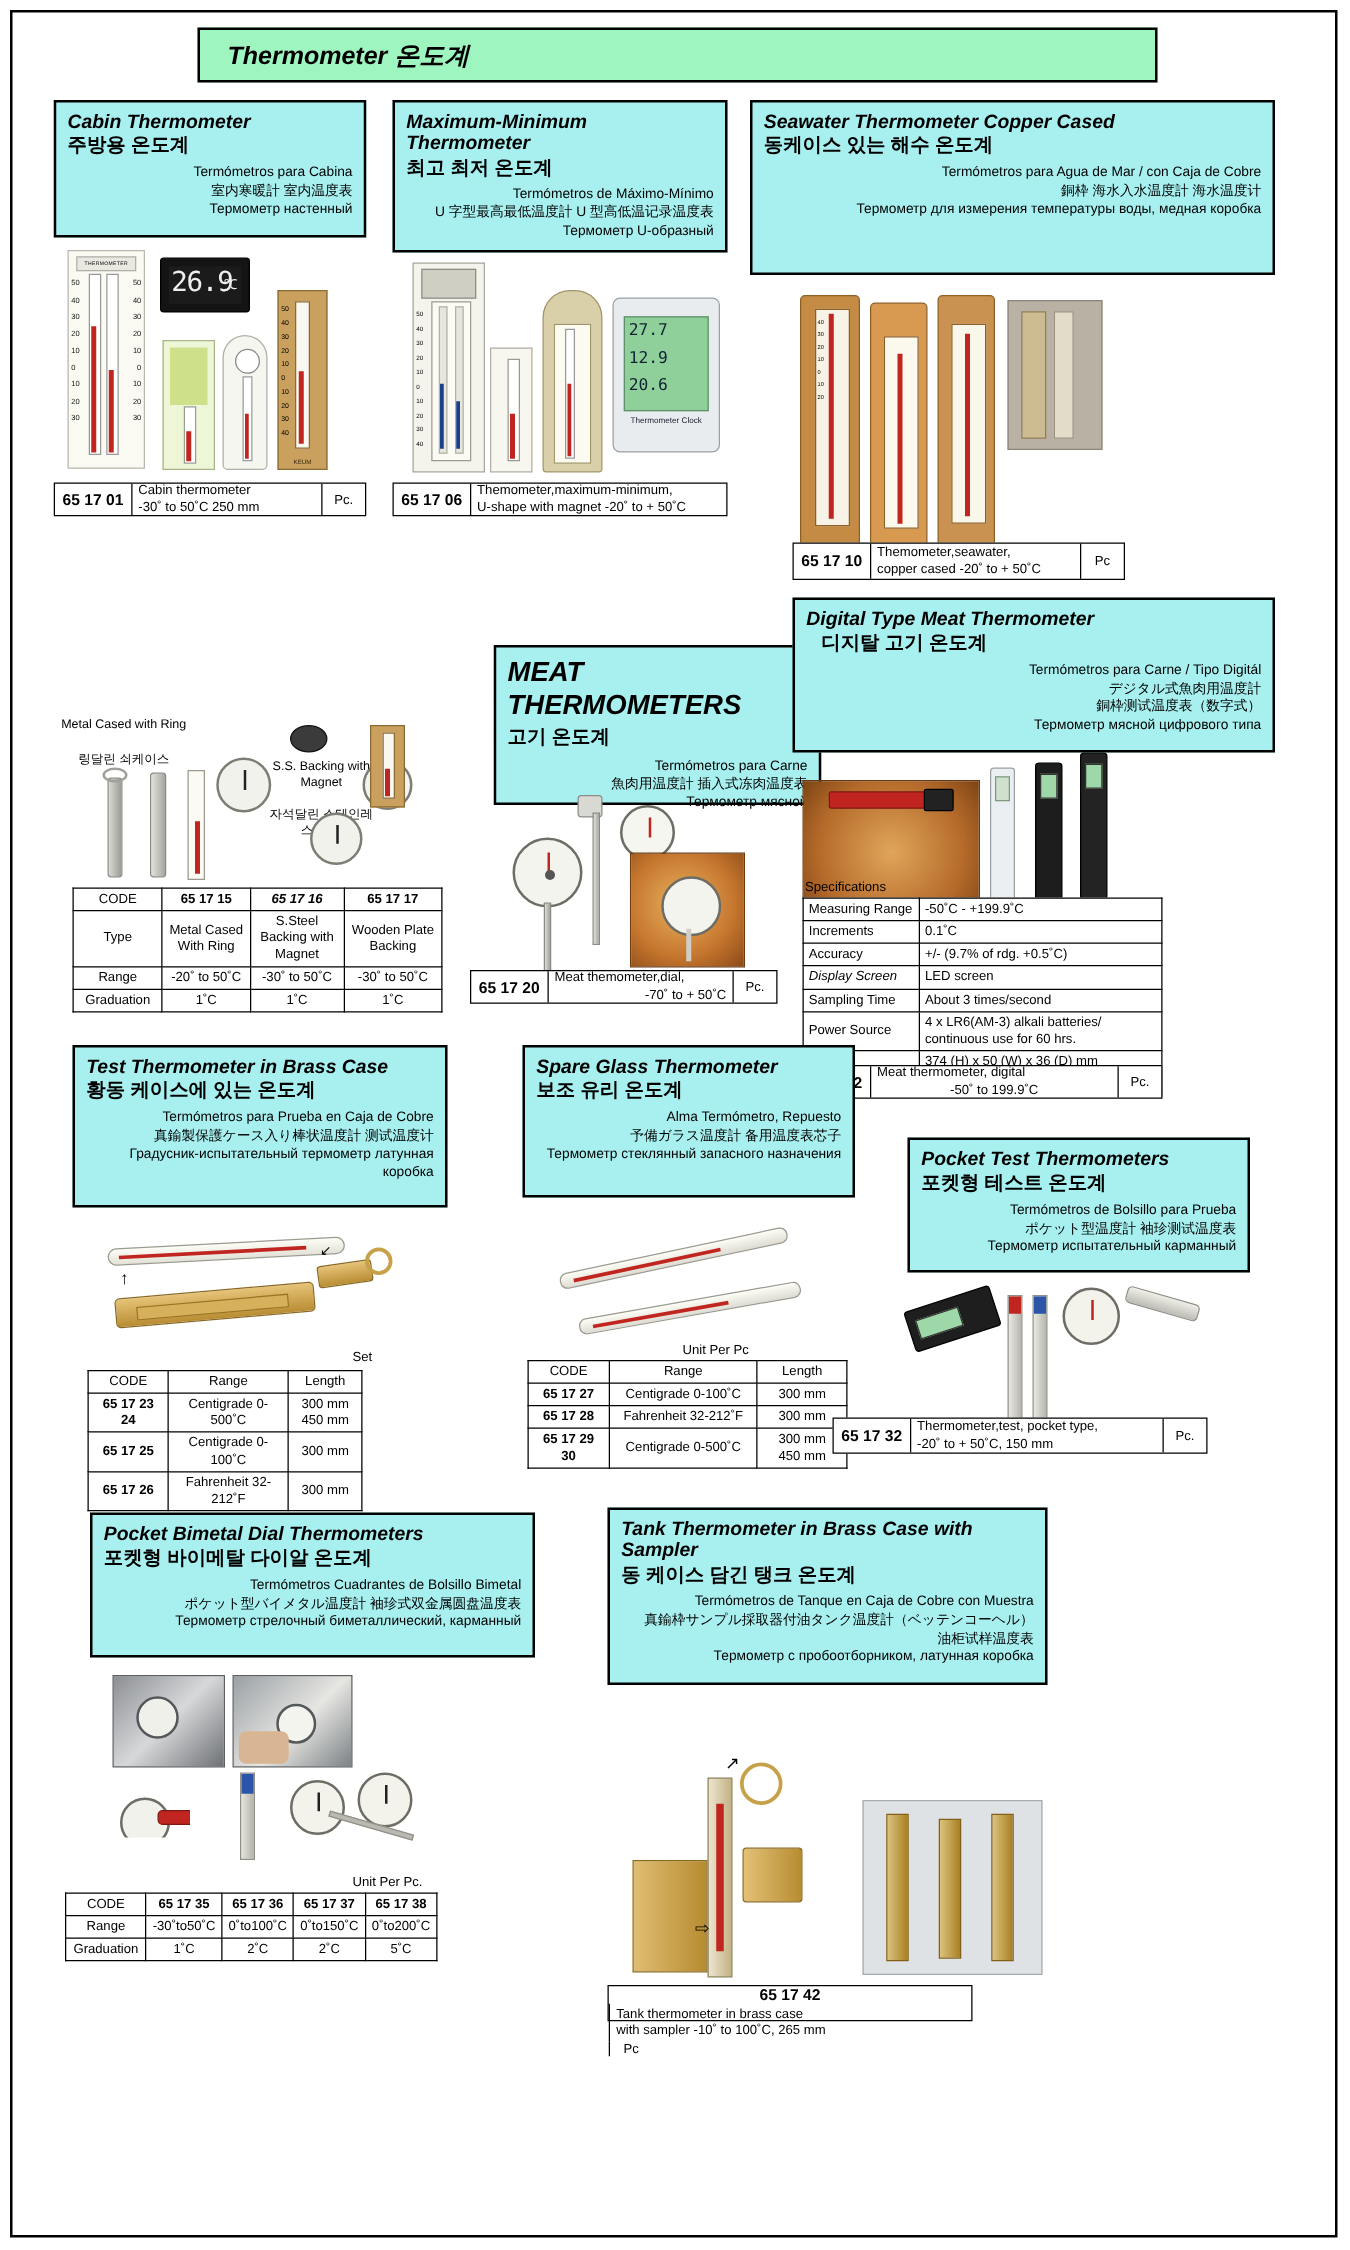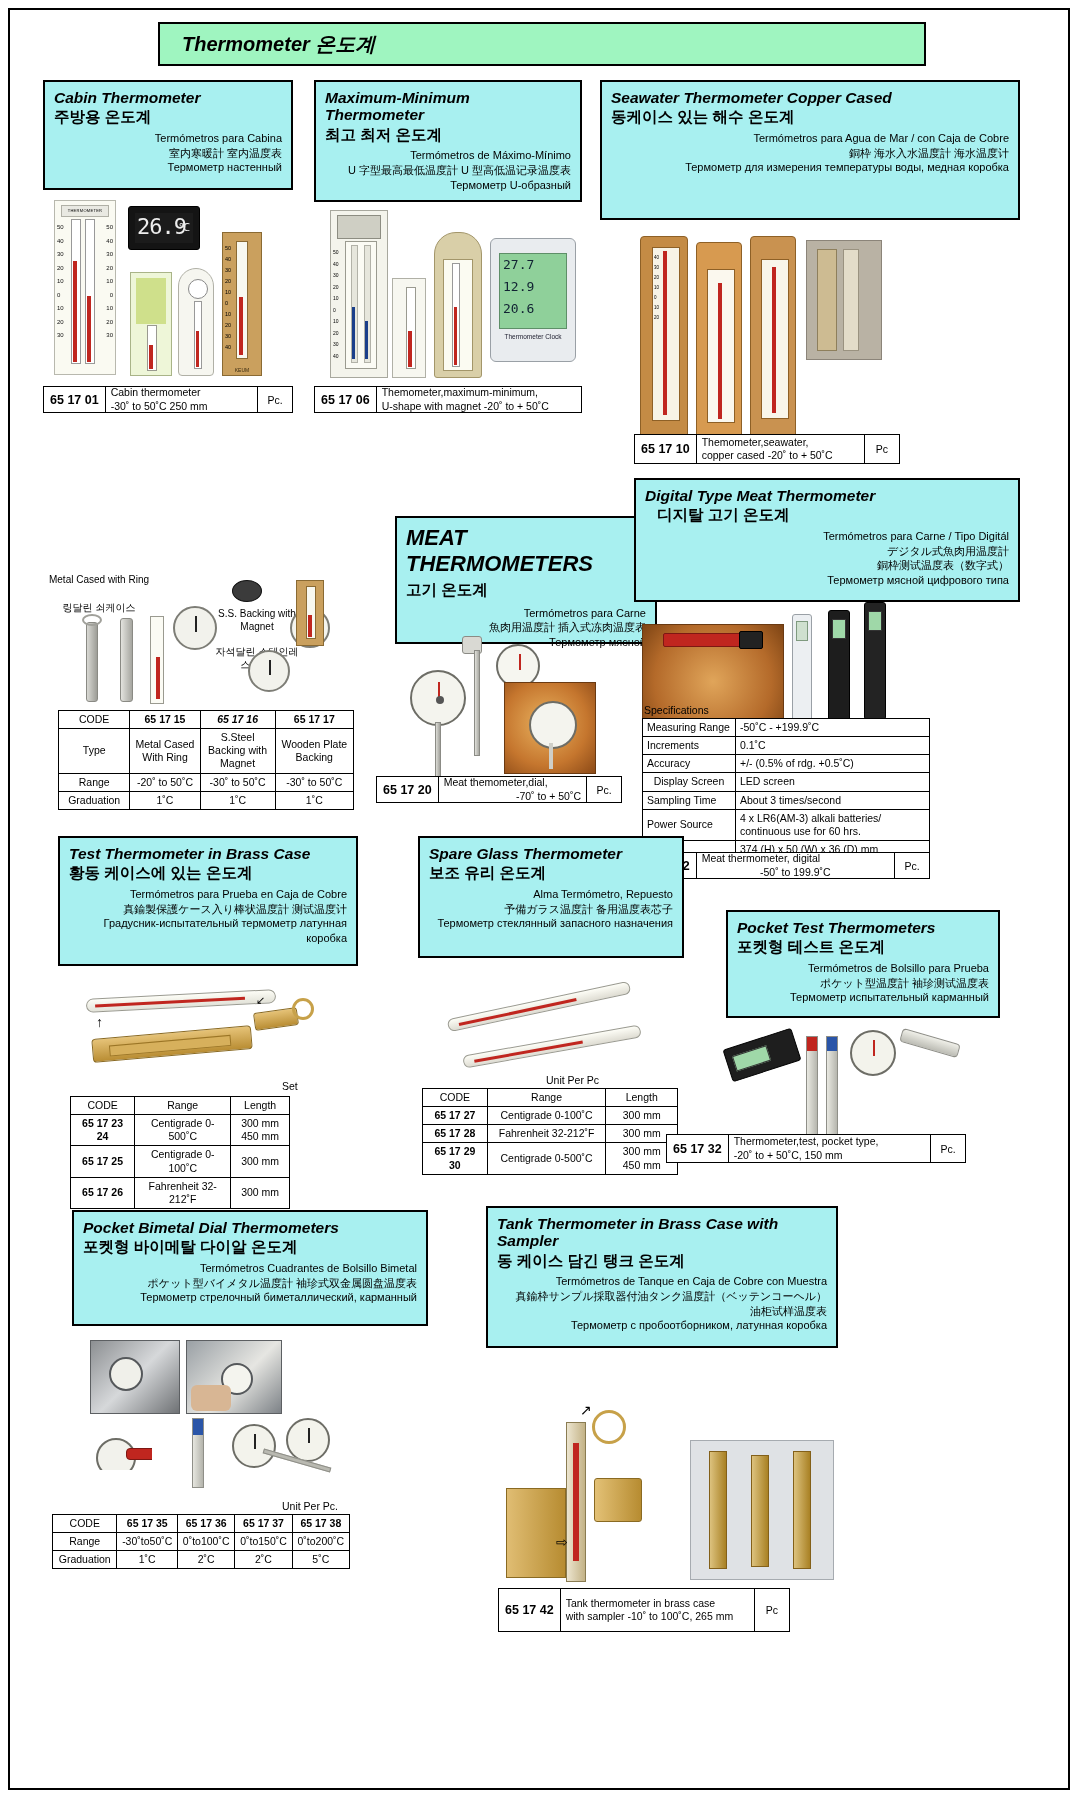--- a/index.html
+++ b/index.html
@@ -301,24 +301,24 @@
         <tr>
           <td style="width:84px;text-align:left;">Measuring Range</td>
           <td style="text-align:left;">-50˚C  -  +199.9˚C</td>
         </tr>
     <tr>
           <td style="text-align:left;">Increments</td>
           <td style="text-align:left;margin-left:33px;">0.1˚C</td>
         </tr>
     <tr>
           <td style="text-align:left;">Accuracy</td>
-          <td style="text-align:left;">+/- (0.5% of rdg.  +0.5˚C)</td>
-        </tr>
-    <tr>
-          <td style="text-align:center;">Display Screen</td>
+          <td style="text-align:left;">+/- (9.7% of rdg.  +0.5˚C)</td>
+        </tr>
+    <tr>
+          <td style="text-align:left;font-style:italic;">Display Screen</td>
           <td style="text-align:left;">LED screen</td>
         </tr>
     <tr>
           <td style="text-align:left;">Sampling Time</td>
           <td style="text-align:left;">About 3 times/second</td>
         </tr>
     <tr>
           <td style="text-align:left;">Power Source</td>
           <td style="text-align:left;">4 x LR6(AM-3) alkali batteries/ continuous use for 60 hrs.</td>
         </tr>
@@ -538,21 +538,21 @@
   <div class="ph" style="left:584px;top:1468px;width:48px;height:44px;background:linear-gradient(to right,#e3c176,#b78c31);border:1px solid #8a6a22;border-radius:3px;"></div>
   <div class="arrowtxt" style="left:570px;top:1392px;">↗</div>
   <div class="arrowtxt" style="left:546px;top:1524px;">⇨</div>
 
   <div class="ph" style="left:680px;top:1430px;width:144px;height:140px;background:#dfe2e5;border:1px solid #a6abb0;">
     <div style="position:absolute;left:18px;top:10px;width:16px;bottom:10px;background:linear-gradient(to right,#dcc27e,#a98124);border:1px solid #836019;"></div>
     <div style="position:absolute;left:60px;top:14px;width:16px;bottom:12px;background:linear-gradient(to right,#dcc27e,#a98124);border:1px solid #836019;"></div>
     <div style="position:absolute;left:102px;top:10px;width:16px;bottom:10px;background:linear-gradient(to right,#dcc27e,#a98124);border:1px solid #836019;"></div>
   </div>
 
-  <div class="codebox" style="left:488px;top:1578px;width:292px;height:44px;">
+  <div class="codebox" style="left:476px;top:1578px;width:292px;height:29px;flex-direction:column;">
     <div class="cd">65 17 42</div>
     <div class="ds dv">
       <span>Tank thermometer in brass case</span>
       <span>with sampler -10˚ to 100˚C, 265 mm</span>
     </div>
     <div class="pcs dv">Pc</div>
   </div>
 
 </div>
 

